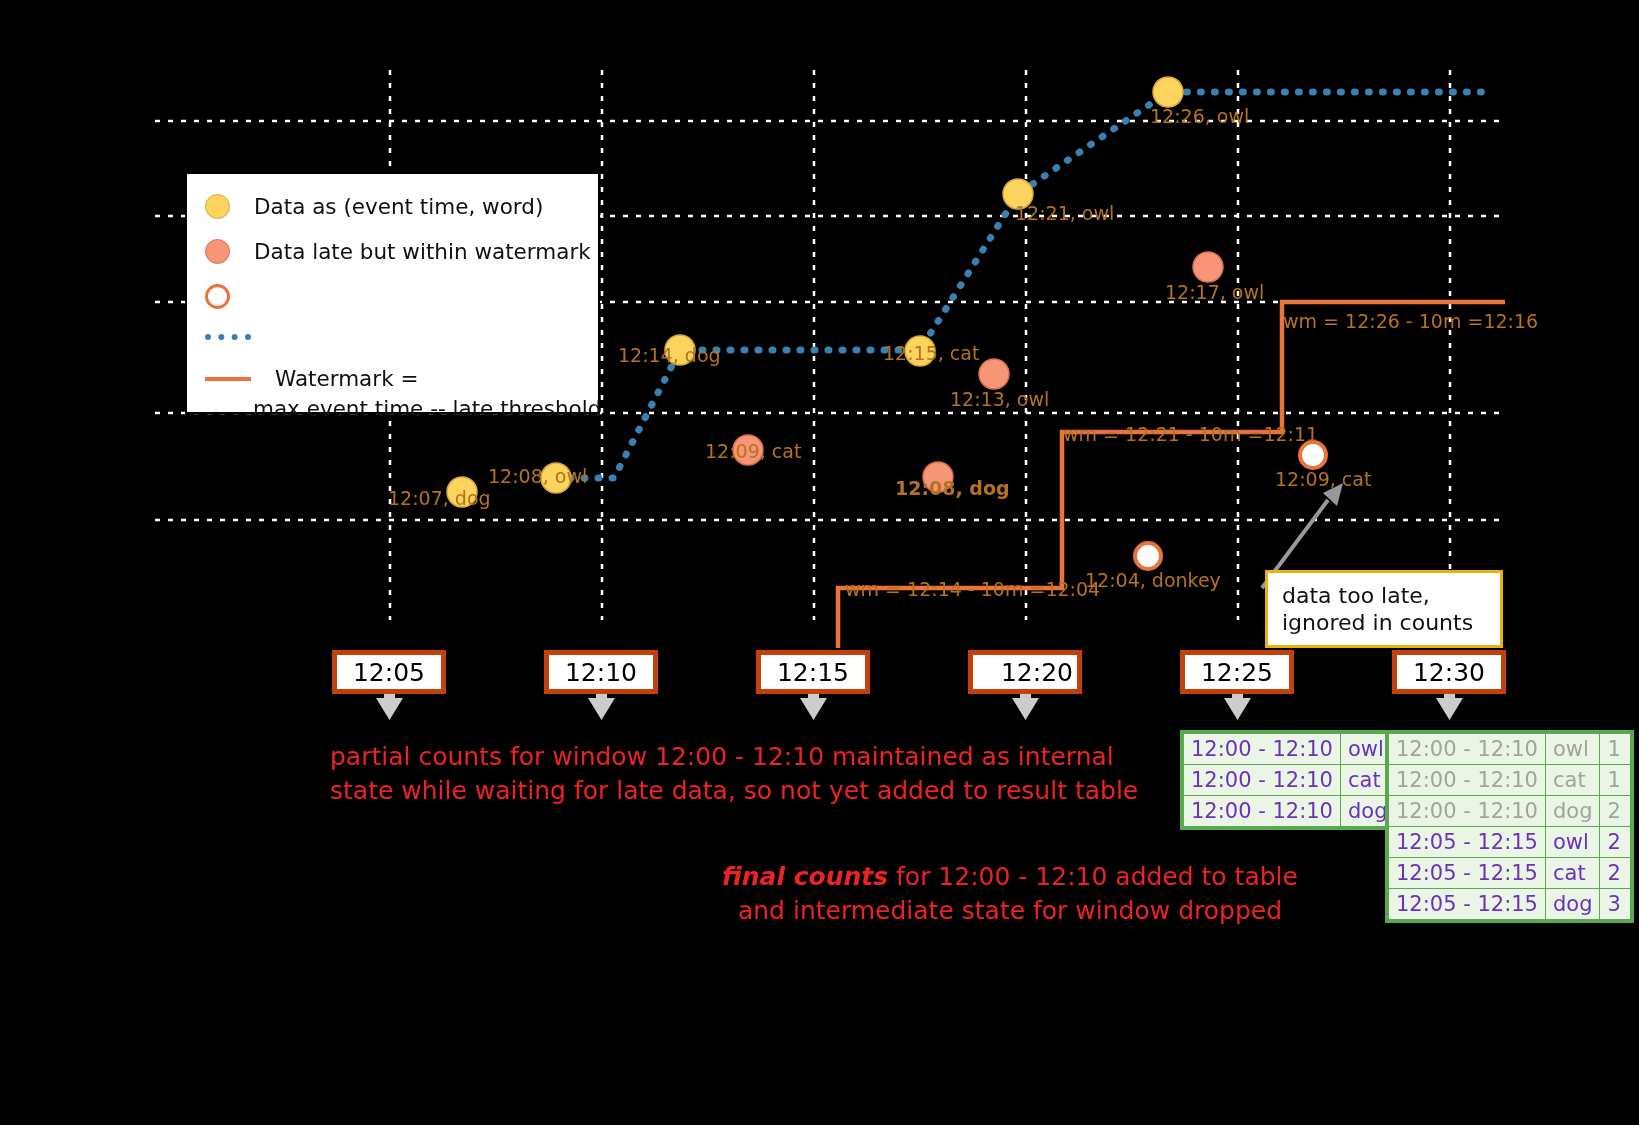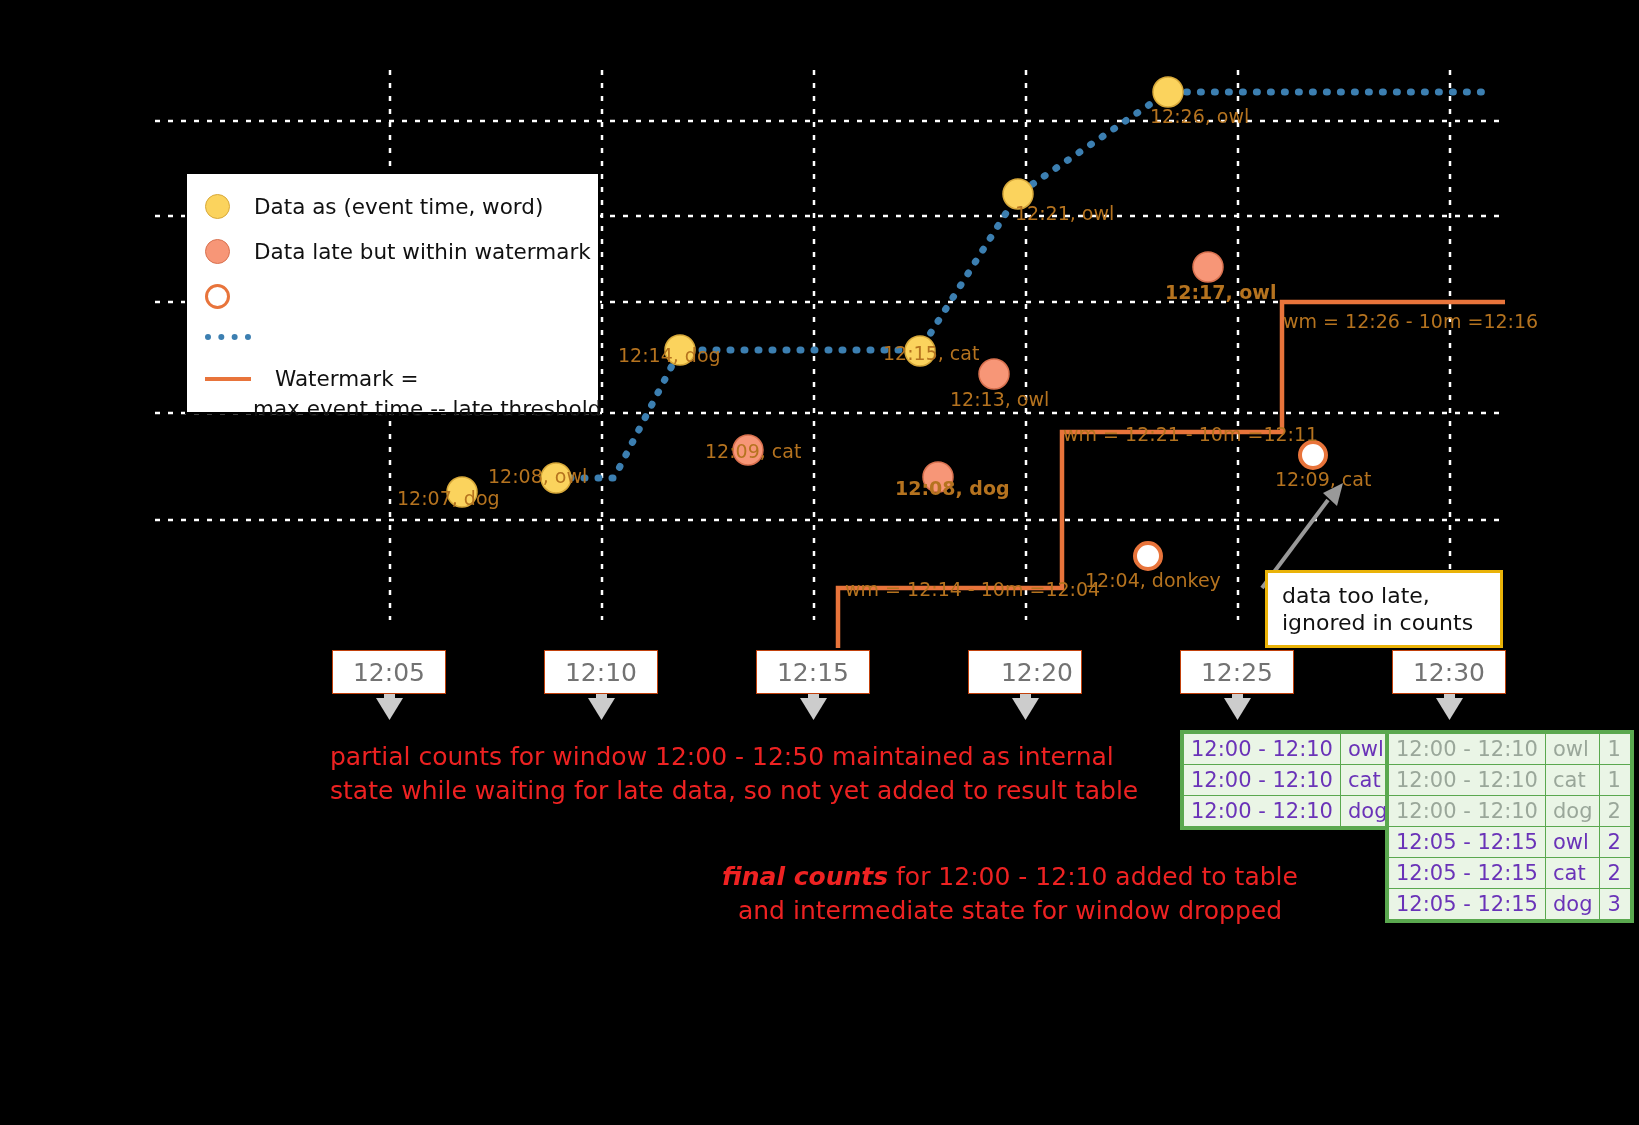--- a/index.html
+++ b/index.html
@@ -85,22 +85,22 @@
     color: #b5731f;
     white-space: nowrap;
   }
 
   
   .timebox {
     position: absolute;
     width: 114px;
     height: 44px;
     background: #ffffff;
-    border: 1px solid #c2410c;
-    color: #737373;
+    border: 5px solid #c2410c;
+    color: #000000;
     font-size: 25px;
     display: flex;
     align-items: center;
     justify-content: center;
     box-sizing: border-box;
   }
 
   
   .callout {
     position: absolute;
@@ -251,52 +251,52 @@
     </div>
     <div class="legend-row" style="top:192px;text-align:right;">
       <span class="solidline"></span>
       <span class="legend-text">Watermark =</span>
     </div>
     <div class="legend-row" style="top:222px;">
       <span class="legend-text small-indent">max event time -- late threshold</span>
     </div>
   </div>
 
-  <div class="pt-label" style="left:397px; top:487px;">12:07, dog</div>
+  <div class="pt-label" style="left:388px; top:487px;">12:07, dog</div>
   <div class="pt-label" style="left:488px; top:465px;">12:08, owl</div>
   <div class="pt-label" style="left:618px; top:344px;">12:14, dog</div>
   <div class="pt-label" style="left:883px; top:342px;">12:15, cat</div>
   <div class="pt-label" style="left:1015px; top:202px;">12:21, owl</div>
   <div class="pt-label" style="left:1150px; top:105px;">12:26, owl</div>
 
   <div class="pt-label" style="left:705px; top:440px;">12:09, cat</div>
   <div class="pt-label" style="left:895px; top:477px;font-weight:bold;">12:08, dog</div>
   <div class="pt-label" style="left:950px; top:388px;">12:13, owl</div>
-  <div class="pt-label" style="left:1165px; top:281px;font-weight:bold;">12:17, owl</div>
+  <div class="pt-label" style="left:1165px; top:281px;">12:17, owl</div>
   <div class="pt-label" style="left:1085px; top:569px;">12:04, donkey</div>
   <div class="pt-label" style="left:1275px; top:468px;">12:09, cat</div>
 
   <div class="wm-label" style="left:845px; top:578px;">wm = 12:14 - 10m =12:04</div>
   <div class="wm-label" style="left:1063px; top:423px;">wm = 12:21 - 10m =12:11</div>
   <div class="wm-label" style="left:1283px; top:310px;">wm = 12:26 - 10m =12:16</div>
 
   <div class="callout">
     <div>data too late,</div>
     <div>ignored in counts</div>
   </div>
 
   <div class="timebox" style="left:332px; top:650px;">12:05</div>
   <div class="timebox" style="left:544px; top:650px;">12:10</div>
   <div class="timebox" style="left:756px; top:650px;">12:15</div>
   <div class="timebox" style="left:968px; top:650px;padding-left:24px;">12:20</div>
   <div class="timebox" style="left:1180px; top:650px;">12:25</div>
   <div class="timebox" style="left:1392px; top:650px;">12:30</div>
 
   <div class="red-note" style="left:330px; top:740px; width:760px;">
-    <div>partial counts for window 12:00 - 12:50 maintained as internal</div>
+    <div>partial counts for window 12:00 - 12:10 maintained as internal</div>
     <div>state while waiting for late data, so not yet added  to result table</div>
   </div>
 
   <div class="red-note" style="left:700px; top:860px; width:620px;">
     <div>
       <span class="ital">final counts</span><span> for 12:00 - 12:10 added to table</span>
     </div>
     <div>and intermediate state for window dropped</div>
   </div>
 

